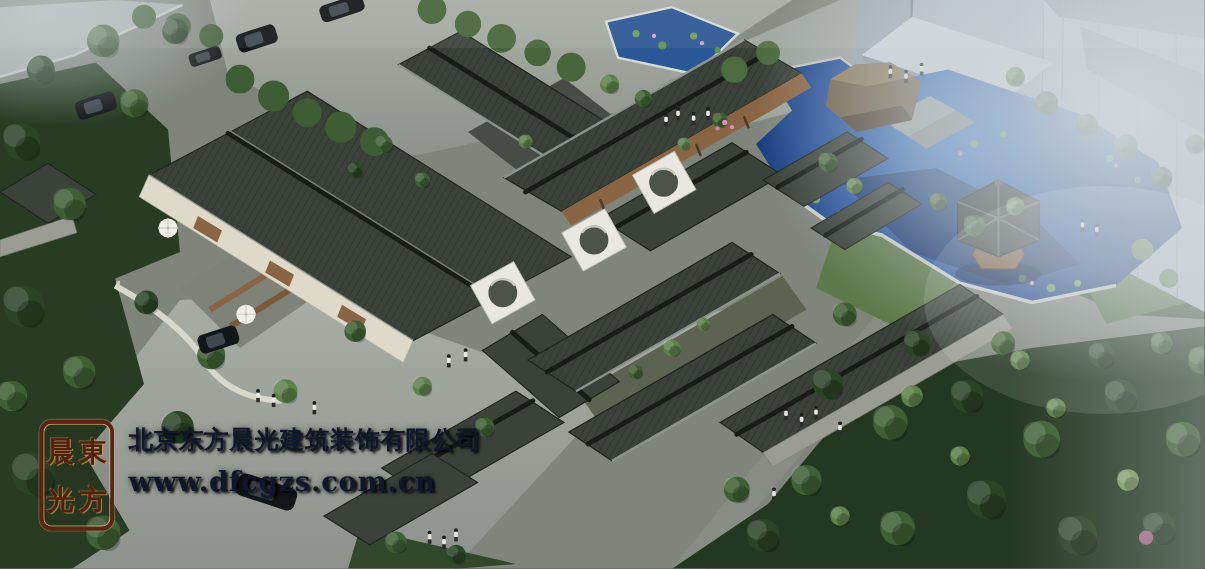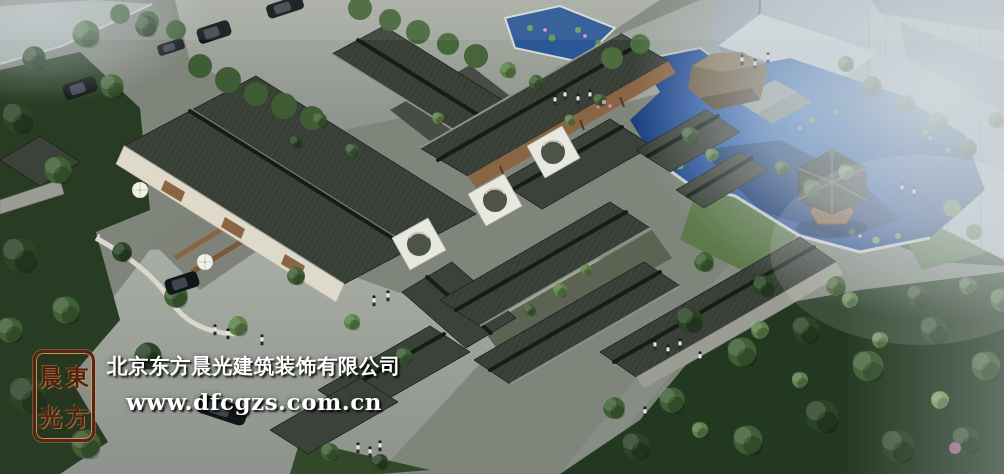--- a/index.html
+++ b/index.html
@@ -18,24 +18,24 @@
   .mgwall{fill:#e9e8e0;stroke:#b9b9ae;stroke-width:.8;}
   
   .wm{position:absolute;left:33px;top:350px;display:flex;gap:12px;z-index:5;}
   .seal{width:54px;height:80px;border:3px solid #5e2113;border-radius:10px;
         box-shadow:inset 0 0 0 1px rgba(210,169,104,.85),0 0 0 1px rgba(210,169,104,.35);
         display:grid;grid-template-columns:1fr 1fr;grid-template-rows:1fr 1fr;
         align-items:center;justify-items:center;padding:3px 1px;background:rgba(35,18,8,.10);}
   .seal span{font-family:"DejaVu Serif","Liberation Serif",serif;font-size:23px;font-weight:bold;
         color:#54200e;line-height:1;
         text-shadow:1px 1px 0 rgba(210,169,104,.6),-1px -1px 0 rgba(210,169,104,.35);}
-  .wm-text{color:#ffffff;font-weight:bold;
+  .wm-text{color:#0f172a;font-weight:bold;
         text-shadow:2px 2px 2px rgba(0,0,0,.85),0 0 5px rgba(0,0,0,.45);}
   .wm-company{font-family:"DejaVu Serif","Liberation Serif",serif;font-size:20.5px;letter-spacing:.5px;margin:2px 0 8px;}
-  .wm-site{font-family:"DejaVu Serif","Liberation Serif",serif;font-size:23px;letter-spacing:.5px;margin-bottom:5px;text-align:center;}
+  .wm-site{font-family:"DejaVu Serif","Liberation Serif",serif;font-size:23px;letter-spacing:.5px;margin-bottom:5px;}
   .wm-tel{font-family:"DejaVu Serif","Liberation Serif",serif;font-size:20.5px;letter-spacing:1.5px;}
 </style>
 </head>
 <body>
 
 <div class="stage">
 <svg width="1004" height="474" viewBox="0 0 1004 474">
   <defs>
     <radialGradient id="pondGrad" gradientUnits="userSpaceOnUse" cx="800" cy="110" r="250">
       <stop offset="0" stop-color="#3f7cc4"></stop>

